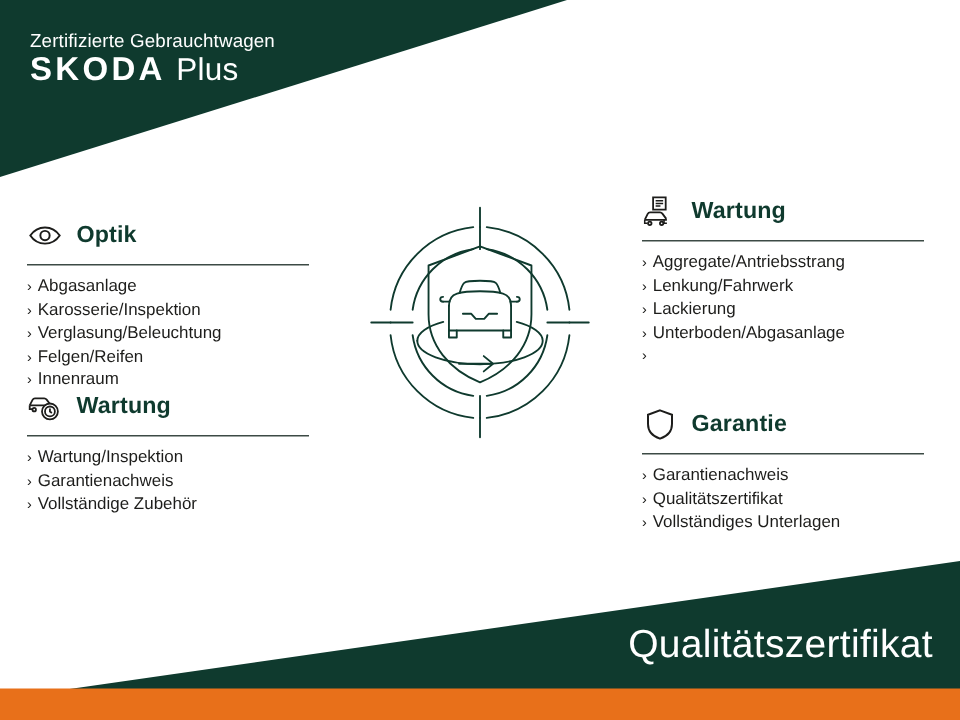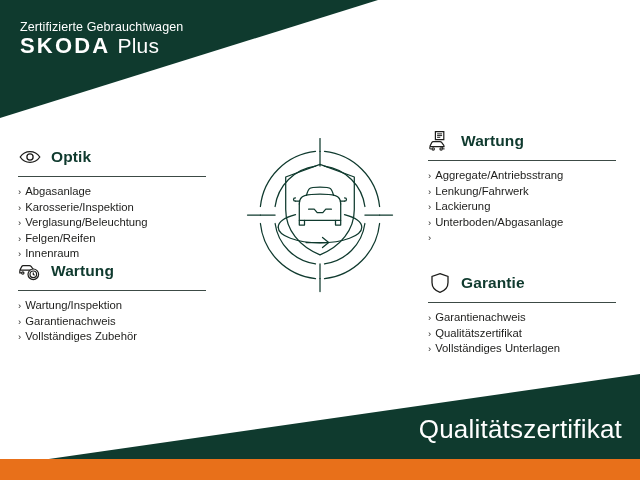--- a/index.html
+++ b/index.html
@@ -230,21 +230,21 @@
       <li>
           <span class="chev">›</span>
           <span>Wartung/Inspektion</span>
         </li>
       <li>
           <span class="chev">›</span>
           <span>Garantienachweis</span>
         </li>
       <li>
           <span class="chev">›</span>
-          <span>Vollständiges Zubehör</span>
+          <span>Vollständige Zubehör</span>
         </li>
     </ul>
   </div>
 
   <div class="section" id="sec-technik" style="left:428px;">
     <div class="sec-head">
       <span class="sec-icon">
         <svg viewBox="0 0 24 24" width="24" height="24" fill="none" stroke="#1d1d1b" stroke-width="1.2">
           <path d="M7.4 2.6h8.4v8.1H7.4z"></path>
           <path d="M9.1 4.9h5M9.1 6.6h5M9.1 8.3h3.2" stroke-width="1"></path>

